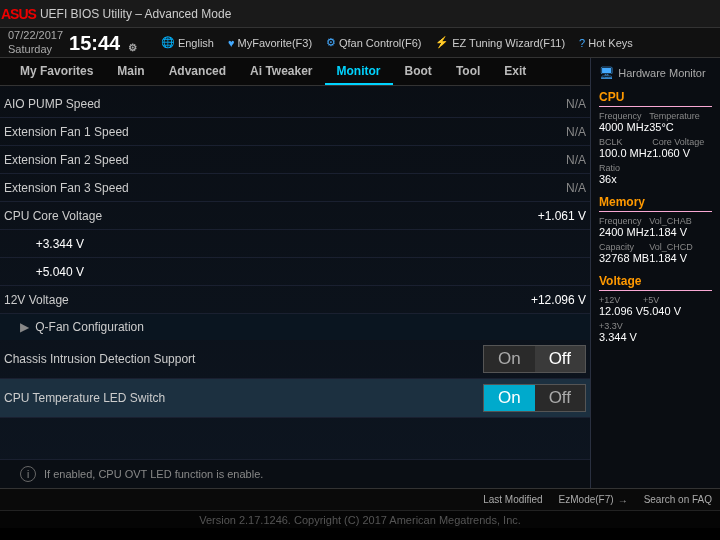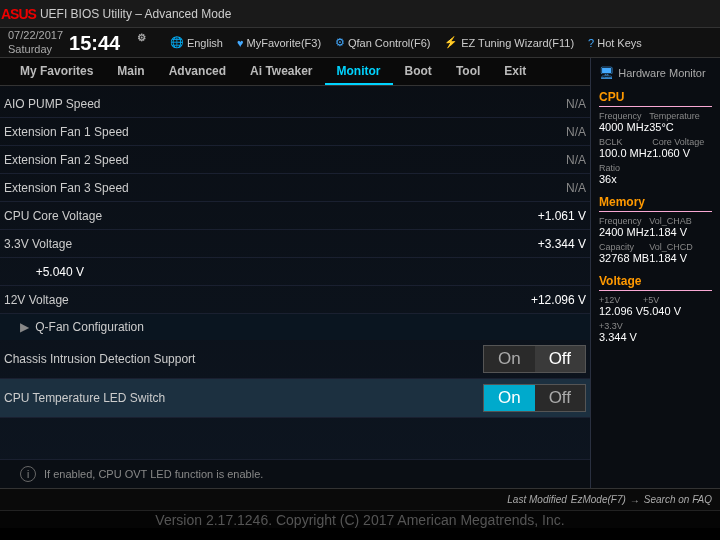--- a/index.html
+++ b/index.html
@@ -50,22 +50,22 @@
       font-size: 11px;
       color: #aaa;
       line-height: 1.2;
     }
     .time-display {
       font-size: 20px;
       color: #fff;
       font-weight: bold;
       line-height: 1;
       display: flex;
-      align-items: flex-start;
-      gap: 17px;
+      align-items: flex-end;
+      gap: 8px;
     }
     .gear-icon { font-size: 10px; color: #aaa; }
     .toolbar-items {
       display: flex;
       gap: 14px;
       margin-left: 8px;
     }
     .toolbar-item {
       color: #ccc;
       font-size: 11px;
@@ -254,41 +254,40 @@
 
     
     .status-bar {
       height: 22px;
       background: #0a0a0a;
       border-top: 1px solid #333;
       display: flex;
       align-items: center;
       justify-content: flex-end;
       padding: 0 8px;
-      gap: 4px;
-      font-style: italic;
+      gap: 16px;
     }
     .status-item {
       color: #aaa;
       font-size: 10px;
       display: flex;
       align-items: center;
       gap: 4px;
       cursor: pointer;
     }
 
     
     .footer {
       height: 18px;
       background: #050505;
       display: flex;
       align-items: center;
       justify-content: center;
       color: #555;
-      font-size: 14px;
+      font-size: 11px;
       border-top: 1px solid #222;
     }
 
     
     .monitor-list::-webkit-scrollbar { width: 6px; }
     .monitor-list::-webkit-scrollbar-track { background: #0a0e14; }
     .monitor-list::-webkit-scrollbar-thumb { background: #2a4060; border-radius: 3px; }
   </style>
 </head>
 <body>
@@ -369,21 +368,20 @@
         <span class="monitor-label">Extension Fan 3 Speed</span>
         <span class="monitor-value na">N/A</span>
       </div>
 
       <div class="monitor-row">
         <span class="monitor-label">CPU Core Voltage</span>
         <span class="monitor-value">+1.061 V</span>
       </div>
 
       <div class="monitor-row">
-        <span class="monitor-label">3.3V Voltage</span>
         <span class="monitor-value">+3.344 V</span>
       </div>
 
       <div class="monitor-row">
         <span class="monitor-value">+5.040 V</span>
       </div>
 
       <div class="monitor-row">
         <span class="monitor-label">12V Voltage</span>
         <span class="monitor-value">+12.096 V</span>

